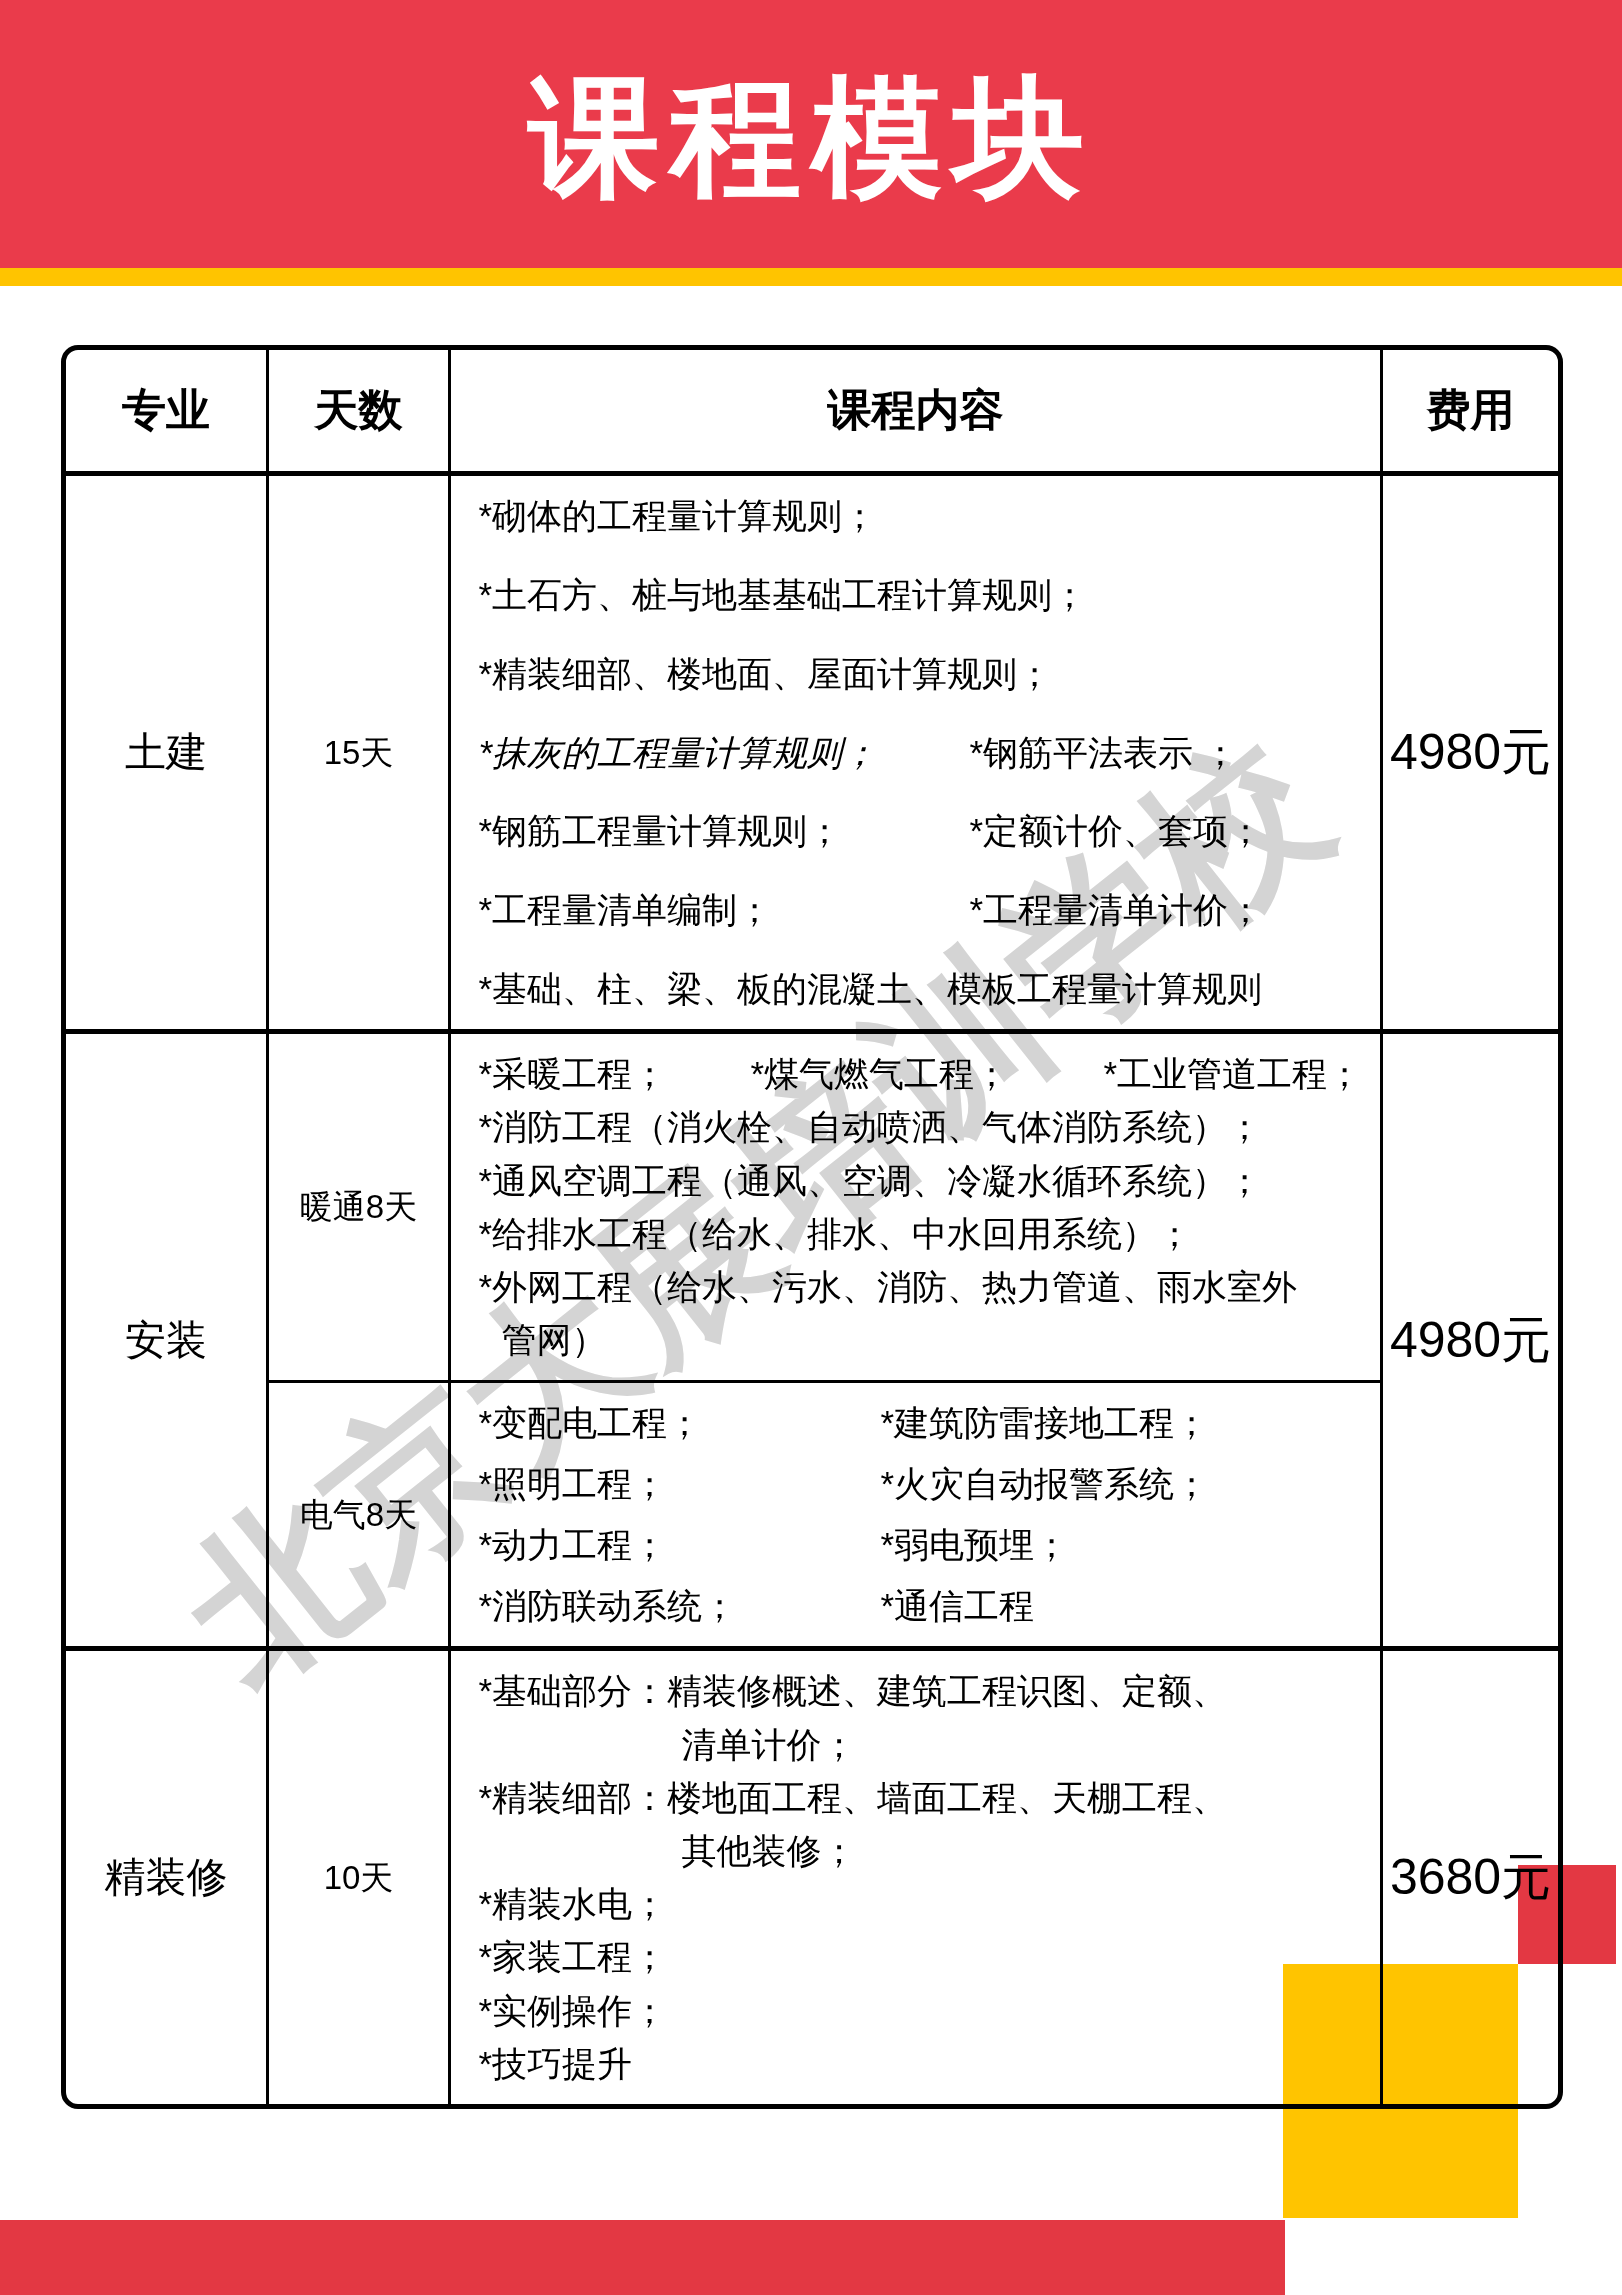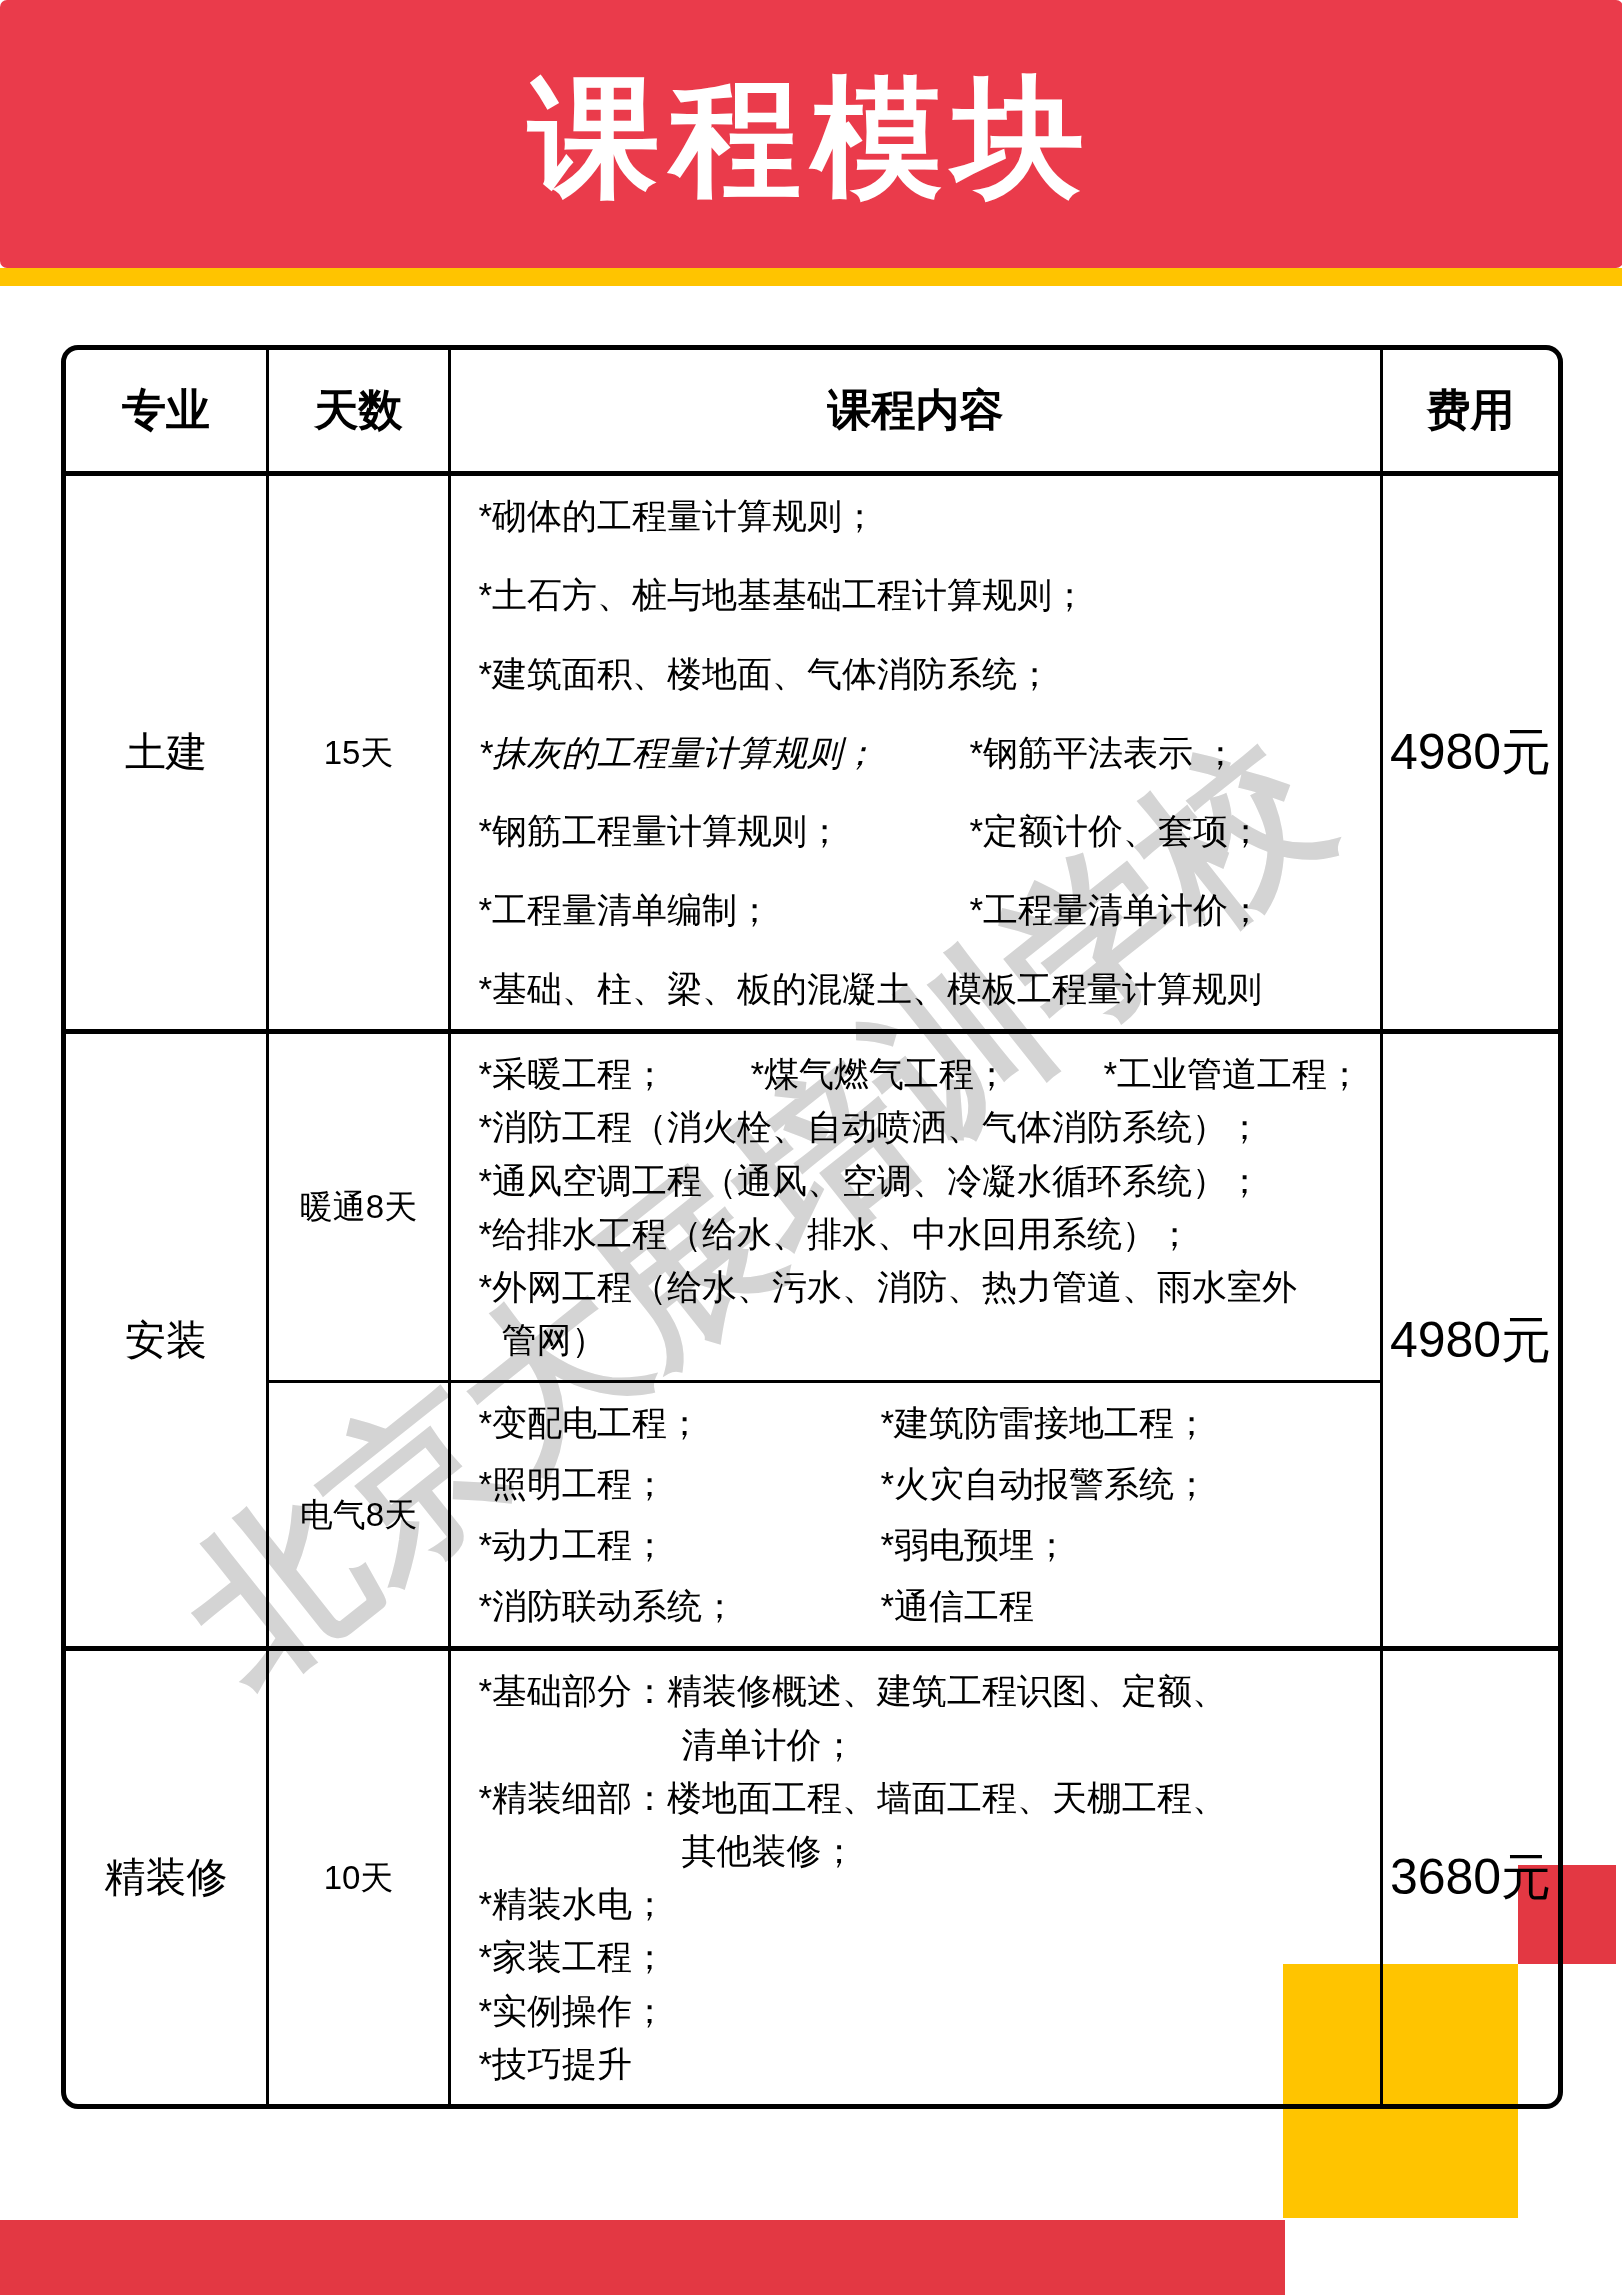--- a/index.html
+++ b/index.html
@@ -1,21 +1,21 @@
 <!DOCTYPE html>
 <html style="font-size:10.5px"><head>
 <meta charset="utf-8">
 <style>
   html,body{margin:0;padding:0;background:#ffffff;}
   .page{position:relative;width:1623px;height:2295px;background:#ffffff;overflow:hidden;
         font-family:"Liberation Sans","DejaVu Sans",sans-serif;color:#000;}
 
   
   .banner{position:absolute;left:0;top:0;width:1623px;height:268px;background:#ea3b4b;
-          display:flex;align-items:center;justify-content:center;border-radius:7px;}
+          display:flex;align-items:center;justify-content:center;}
   .banner .title{color:#ffffff;font-size:131px;font-weight:bold;letter-spacing:10.5px;line-height:1;padding-top:6.5px;}
   .stripe{position:absolute;left:0;top:268px;width:1623px;height:18.3px;background:#ffc400;}
 
   
   .watermark{position:absolute;left:756px;top:1212px;z-index:1;
              transform:translate(-50%,-50%) rotate(-38.5deg);
              font-size:171px;font-weight:bold;color:#d4d4d4;white-space:nowrap;letter-spacing:2.6px;}
   .sq-red{position:absolute;left:1518px;top:1865px;width:98px;height:99px;background:#e33843;z-index:1;}
   .sq-yellow{position:absolute;left:1283px;top:1964px;width:235px;height:254px;background:#ffc400;z-index:1;}
   .bar-red{position:absolute;left:0;top:2220px;width:1285px;height:75px;background:#e33843;z-index:1;}
@@ -62,21 +62,21 @@
     <div class="c th br bb">课程内容</div>
     <div class="c th bb">费用</div>
 
     <div class="c label br bb">土建</div>
     <div class="c days br bb">
         <div>15天</div>
       </div>
     <div class="c content br bb">
         <div class="line"><span>*砌体的工程量计算规则；</span></div>
         <div class="line"><span>*土石方、桩与地基基础工程计算规则；</span></div>
-        <div class="line"><span>*建筑面积、楼地面、气体消防系统；</span></div>
+        <div class="line"><span>*精装细部、楼地面、屋面计算规则；</span></div>
         <div class="line"><span style="width: 491px; font-style: italic;">*抹灰的工程量计算规则；</span><span>*钢筋平法表示 ；</span></div>
         <div class="line"><span style="width: 491px;">*钢筋工程量计算规则；</span><span>*定额计价、套项；</span></div>
         <div class="line"><span style="width: 491px;">*工程量清单编制；</span><span>*工程量清单计价；</span></div>
         <div class="line"><span>*基础、柱、梁、板的混凝土、模板工程量计算规则</span></div>
       </div>
     <div class="c fee bb">4980元</div>
 
     <div class="c label br bb span-rows-2">安装</div>
     <div class="c days br bbs">
         <div>暖通</div>

